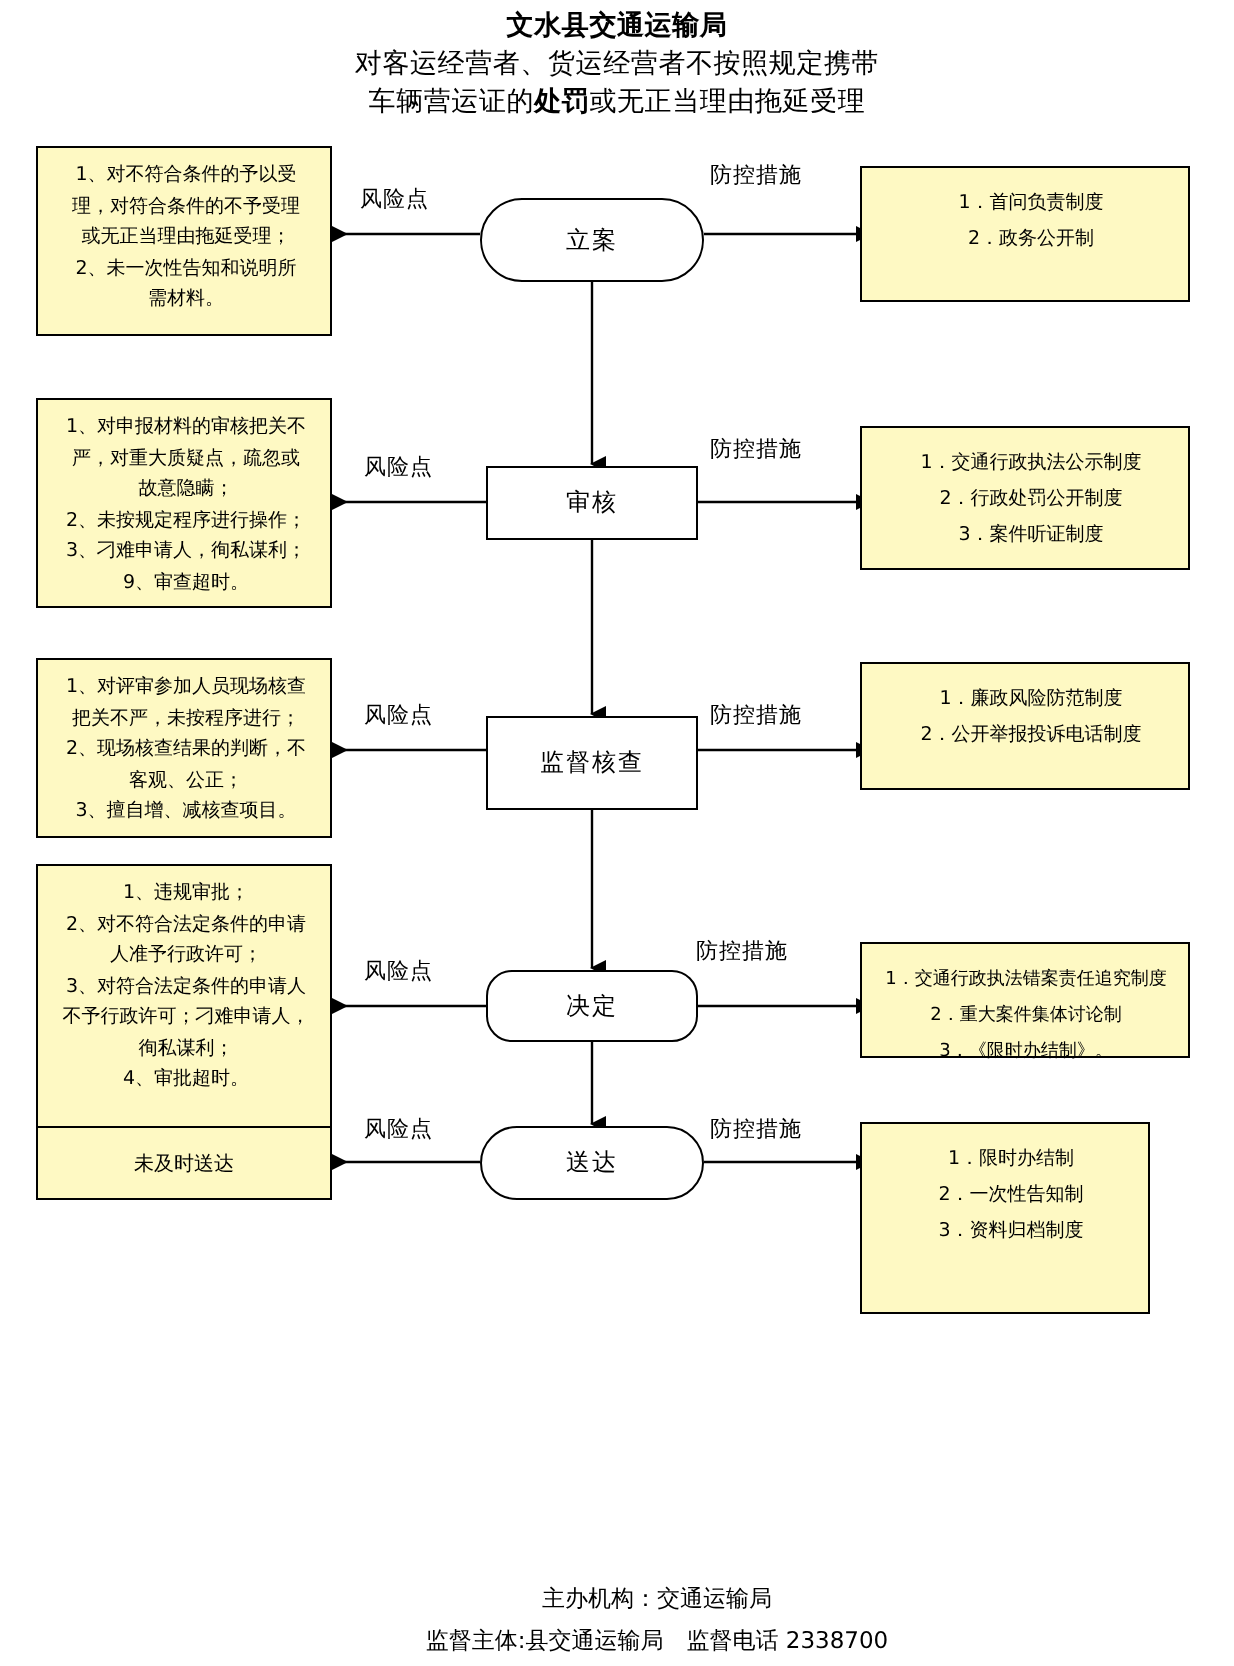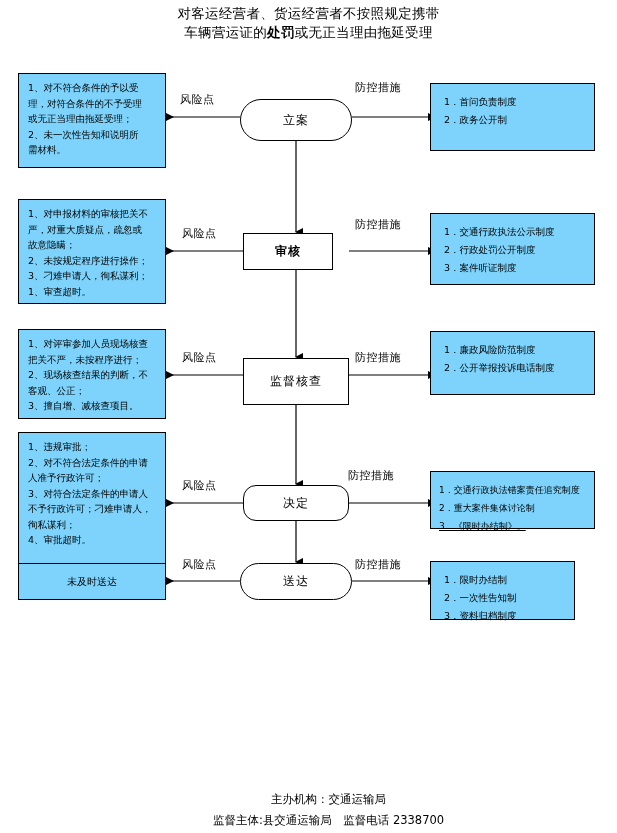--- a/index.html
+++ b/index.html
@@ -46,21 +46,22 @@
     left: 0; top: 0;
     width: 617px; height: 833px;
     pointer-events: none;
   }
 
   
   .box {
     position: absolute;
     box-sizing: border-box;
     border: 1px solid #000;
-    background: #7dd3fc;
+    background: #fef9c3;
+    text-align: center;
   }
   .risk-box {
     padding: 6px 7px 4px 9px;
   }
   .risk-box .ln {
     font-size: 9.5px;
     line-height: 15.5px;
     white-space: nowrap;
   }
   .measure-box {
@@ -116,20 +117,21 @@
     line-height: 21px;
     text-align: center;
     padding-left: 40px;
     white-space: nowrap;
   }
 </style>
 </head>
 <body>
 
 <div id="header">
+  <div class="title-line l1">文水县交通运输局</div>
   <div class="title-line l2">对客运经营者、货运经营者不按照规定携带</div>
   <div class="title-line l3">
     <span>车辆营运证的</span><b>处罚</b><span>或无正当理由拖延受理</span>
   </div>
 </div>
 
 <div id="canvas">
 
   <svg id="wires" viewBox="0 0 617 833">
     <defs>
@@ -161,21 +163,21 @@
     <line x1="243" y1="503" x2="166" y2="503" stroke="#000" stroke-width="1.2" marker-end="url(#arrL)"></line>
     <line x1="349" y1="503" x2="428" y2="503" stroke="#000" stroke-width="1.2" marker-end="url(#arrR)"></line>
 
     <line x1="240" y1="581" x2="166" y2="581" stroke="#000" stroke-width="1.2" marker-end="url(#arrL)"></line>
     <line x1="352" y1="581" x2="428" y2="581" stroke="#000" stroke-width="1.2" marker-end="url(#arrR)"></line>
   </svg>
 
   <div class="node stadium" style="left:240px; top:99px; width:112px; height:42px;">
     <span>立案</span>
   </div>
-  <div class="node" style="left:243px; top:233px; width:90px; height:37px;font-weight:bold;">
+  <div class="node" style="left:243px; top:233px; width:106px; height:37px;">
     <span>审核</span>
   </div>
   <div class="node" style="left:243px; top:358px; width:106px; height:47px;">
     <span>监督核查</span>
   </div>
   <div class="node" style="left:243px; top:485px; width:106px; height:36px;border-radius:13px;">
     <span>决定</span>
   </div>
   <div class="node stadium" style="left:240px; top:563px; width:112px; height:37px;">
     <span>送达</span>
@@ -200,21 +202,21 @@
     <div class="ln">2、未一次性告知和说明所</div>
     <div class="ln">需材料。</div>
   </div>
 
   <div class="box risk-box" style="left:18px; top:199px; width:148px; height:105px;">
     <div class="ln">1、对申报材料的审核把关不</div>
     <div class="ln">严，对重大质疑点，疏忽或</div>
     <div class="ln">故意隐瞒；</div>
     <div class="ln">2、未按规定程序进行操作；</div>
     <div class="ln">3、刁难申请人，徇私谋利；</div>
-    <div class="ln">1、审查超时。</div>
+    <div class="ln">9、审查超时。</div>
   </div>
 
   <div class="box risk-box" style="left:18px; top:329px; width:148px; height:90px;">
     <div class="ln">1、对评审参加人员现场核查</div>
     <div class="ln">把关不严，未按程序进行；</div>
     <div class="ln">2、现场核查结果的判断，不</div>
     <div class="ln">客观、公正；</div>
     <div class="ln">3、擅自增、减核查项目。</div>
   </div>
 
@@ -244,24 +246,24 @@
   </div>
 
   <div class="box measure-box" style="left:430px; top:331px; width:165px; height:64px;">
     <div class="ln">1．廉政风险防范制度</div>
     <div class="ln">2．公开举报投诉电话制度</div>
   </div>
 
   <div class="box measure-box" style="left:430px; top:471px; width:165px; height:58px; padding-left:8px;">
     <div class="ln" style="font-size:9px;">1．交通行政执法错案责任追究制度</div>
     <div class="ln" style="font-size:9px;">2．重大案件集体讨论制</div>
-    <div class="ln" style="font-size:9px;text-decoration:underline;">3．《限时办结制》。</div>
-  </div>
-
-  <div class="box measure-box" style="left:430px; top:561px; width:145px; height:59px;">
+    <div class="ln" style="font-size:9px;">3．《限时办结制》。</div>
+  </div>
+
+  <div class="box measure-box" style="left:430px; top:561px; width:145px; height:96px;">
     <div class="ln">1．限时办结制</div>
     <div class="ln">2．一次性告知制</div>
     <div class="ln">3．资料归档制度</div>
   </div>
 
 </div>
 
 <div id="footer">
   <div class="footer-line">主办机构：交通运输局</div>
   <div class="footer-line">监督主体:县交通运输局　监督电话 2338700</div>

